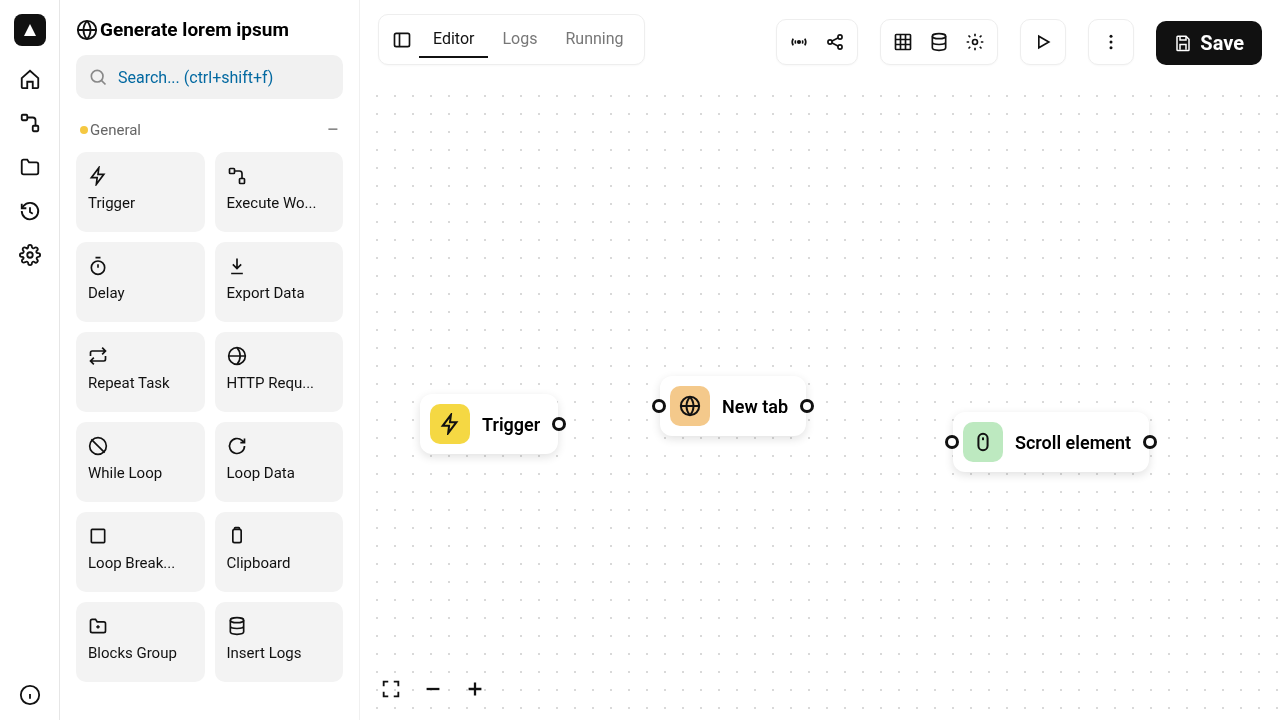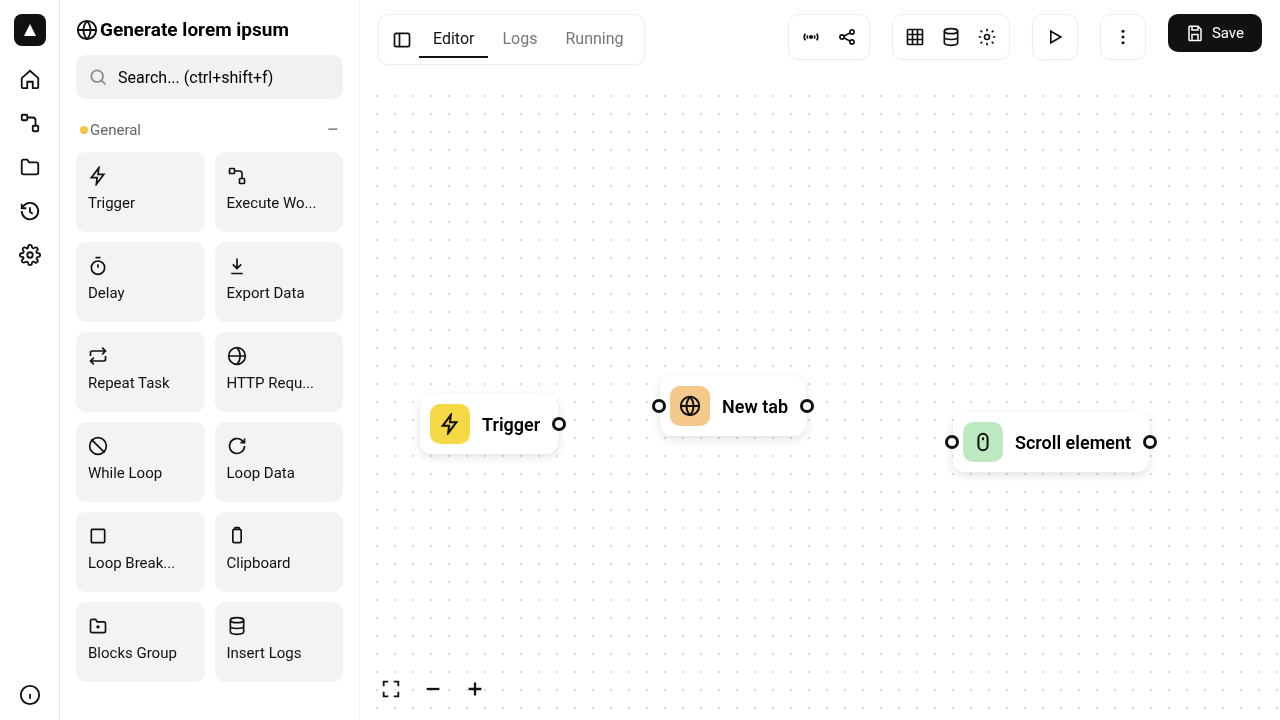--- a/index.html
+++ b/index.html
@@ -3,38 +3,38 @@
 <meta charset="utf-8">
 <style>
 *{box-sizing:border-box;margin:0;padding:0;font-family:-apple-system,BlinkMacSystemFont,"Segoe UI",Roboto,sans-serif}
 body{width:1280px;height:720px;overflow:hidden;background:#fff;display:flex}
 .leftbar{width:60px;border-right:1px solid #e6e6e6;display:flex;flex-direction:column;align-items:center;padding:14px 0;gap:22px}
 .logo{width:32px;height:32px;background:#111;border-radius:8px;display:flex;align-items:center;justify-content:center;color:#fff}
 .lb-ic{width:22px;height:22px;display:flex;align-items:center;justify-content:center;color:#111;cursor:pointer}
 .lb-info{margin-top:auto}
 .sidebar{width:300px;padding:18px 16px 16px;display:flex;flex-direction:column;border-right:1px solid #f0f0f0}
 .sb-title{display:flex;align-items:center;gap:2px;font-weight:700;font-size:19px;margin-bottom:14px}
-.search{background:#f1f1f1;border-radius:10px;height:44px;display:flex;align-items:center;padding:0 12px;gap:10px;color:#000000;font-size:16px}
+.search{background:#f1f1f1;border-radius:10px;height:44px;display:flex;align-items:center;padding:0 12px;gap:10px;color:#0369a1;font-size:16px}
 .cat{display:flex;align-items:center;gap:2px;color:#666;font-size:15px;margin:18px 4px 10px}
 .cat .dot{width:8px;height:8px;border-radius:50%;background:#f5c842}
 .cat .dash{margin-left:auto;font-size:22px;color:#888}
 .blocks{display:grid;grid-template-columns:1fr 1fr;gap:10px}
 .blk{background:#f3f3f3;border-radius:10px;padding:14px 12px 12px;height:80px;cursor:pointer}
 .blk .bi{color:#111;margin-bottom:8px}
 .blk .bl{font-size:15px;color:#111;white-space:nowrap;overflow:hidden;text-overflow:ellipsis}
 .main{flex:1;position:relative;display:flex;flex-direction:column}
-.topbar{display:flex;align-items:flex-start;padding:14px 18px;gap:22px}
+.topbar{display:flex;align-items:flex-end;padding:14px 18px;gap:22px}
 .tabs{background:#fff;border:1px solid #eee;border-radius:10px;display:flex;align-items:center;padding:6px 6px;gap:0;box-shadow:0 1px 2px rgba(0,0,0,.03)}
 .panelic{width:34px;height:34px;display:flex;align-items:center;justify-content:center;color:#111;border-radius:8px}
 .tab{padding:8px 14px;font-size:16px;color:#777;border-bottom:2px solid transparent;cursor:pointer}
 .tab.active{color:#111;border-bottom:2px solid #111}
 .spacer{flex:1}
 .group{background:#fff;border:1px solid #eee;border-radius:10px;display:flex;align-items:center;padding:4px;box-shadow:0 1px 2px rgba(0,0,0,.03)}
 .gic{width:36px;height:36px;display:flex;align-items:center;justify-content:center;color:#111;cursor:pointer;border-radius:8px}
-.savebtn{background:#111;color:#fff;border-radius:10px;display:flex;align-items:center;gap:8px;padding:10px 18px;font-size:15px;font-weight:400;cursor:pointer}
+.savebtn{background:#111;color:#fff;border-radius:10px;display:flex;align-items:center;gap:8px;padding:10px 18px;font-size:20px;font-weight:700;cursor:pointer}
 .canvas{flex:1;position:relative;
   background-image:radial-gradient(#d9d9d9 1px,transparent 1px);background-size:18px 18px;background-position:8px 8px}
 .node{position:absolute;background:#fff;border-radius:12px;box-shadow:0 3px 10px rgba(0,0,0,.12);display:flex;align-items:center;gap:12px;padding:10px 18px 10px 10px;font-weight:600;font-size:18px}
 .nic{width:40px;height:40px;border-radius:10px;display:flex;align-items:center;justify-content:center}
 .nic.yellow{background:#f5d843}
 .nic.orange{background:#f4c98b}
 .nic.green{background:#bde9c0}
 .port{position:absolute;width:14px;height:14px;border:3px solid #111;border-radius:50%;background:#fff;top:50%;transform:translateY(-50%)}
 .port.out{right:-8px}
 .port.in{left:-8px}

